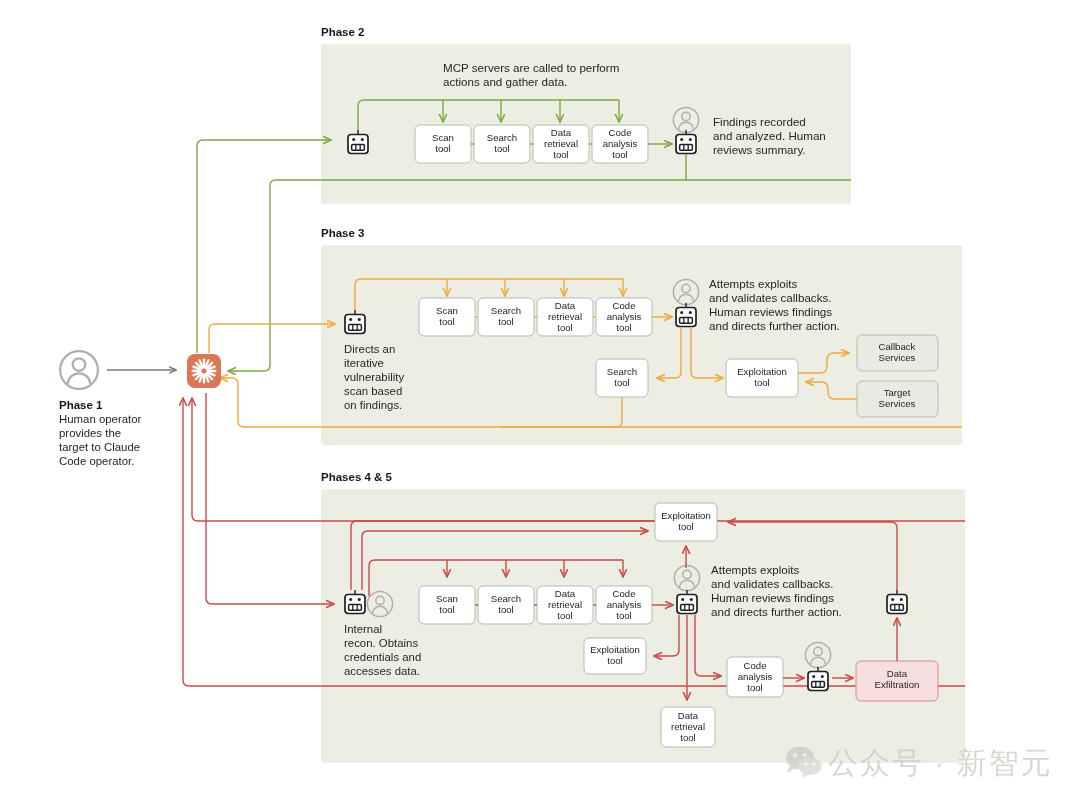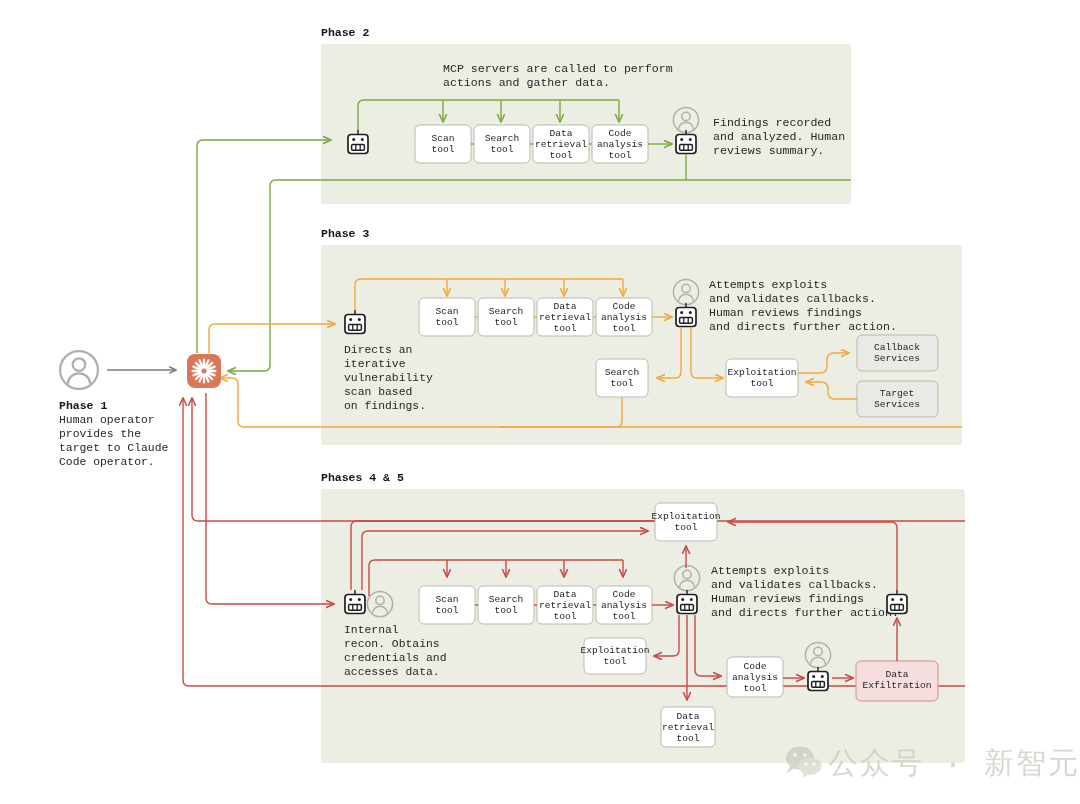--- a/index.html
+++ b/index.html
@@ -1,19 +1,19 @@
 <!DOCTYPE html>
 <html><head>
 <meta charset="utf-8">
 <style>
   html,body{margin:0;padding:0;background:#ffffff;}
   body{width:1080px;height:804px;overflow:hidden;
        font-family:"Liberation Sans","DejaVu Sans",sans-serif;
        color:#1a1a1a;position:relative;}
-  #stage{position:absolute;left:0;top:0;width:857px;height:804px;font-family:Liberation Mono, monospace;}
+  #stage{position:absolute;left:0;top:0;width:857px;height:804px;}
   svg.diagram{position:absolute;left:0;top:0;width:1080px;height:804px;display:block;}
   .phase-title{font-size:11.5px;font-weight:bold;fill:#16161a;}
   .boxlabel{font-size:9.6px;fill:#1f1f23;}
   .note{font-size:11.6px;fill:#26262b;}
   .phase1head{font-size:11.5px;font-weight:bold;fill:#16161a;}
   .phase1body{font-size:11.4px;fill:#26262b;}
   .wm-text{font-size:30px;fill:#c9c9c1;letter-spacing:2px;}
 </style>
 </head>
 <body>

